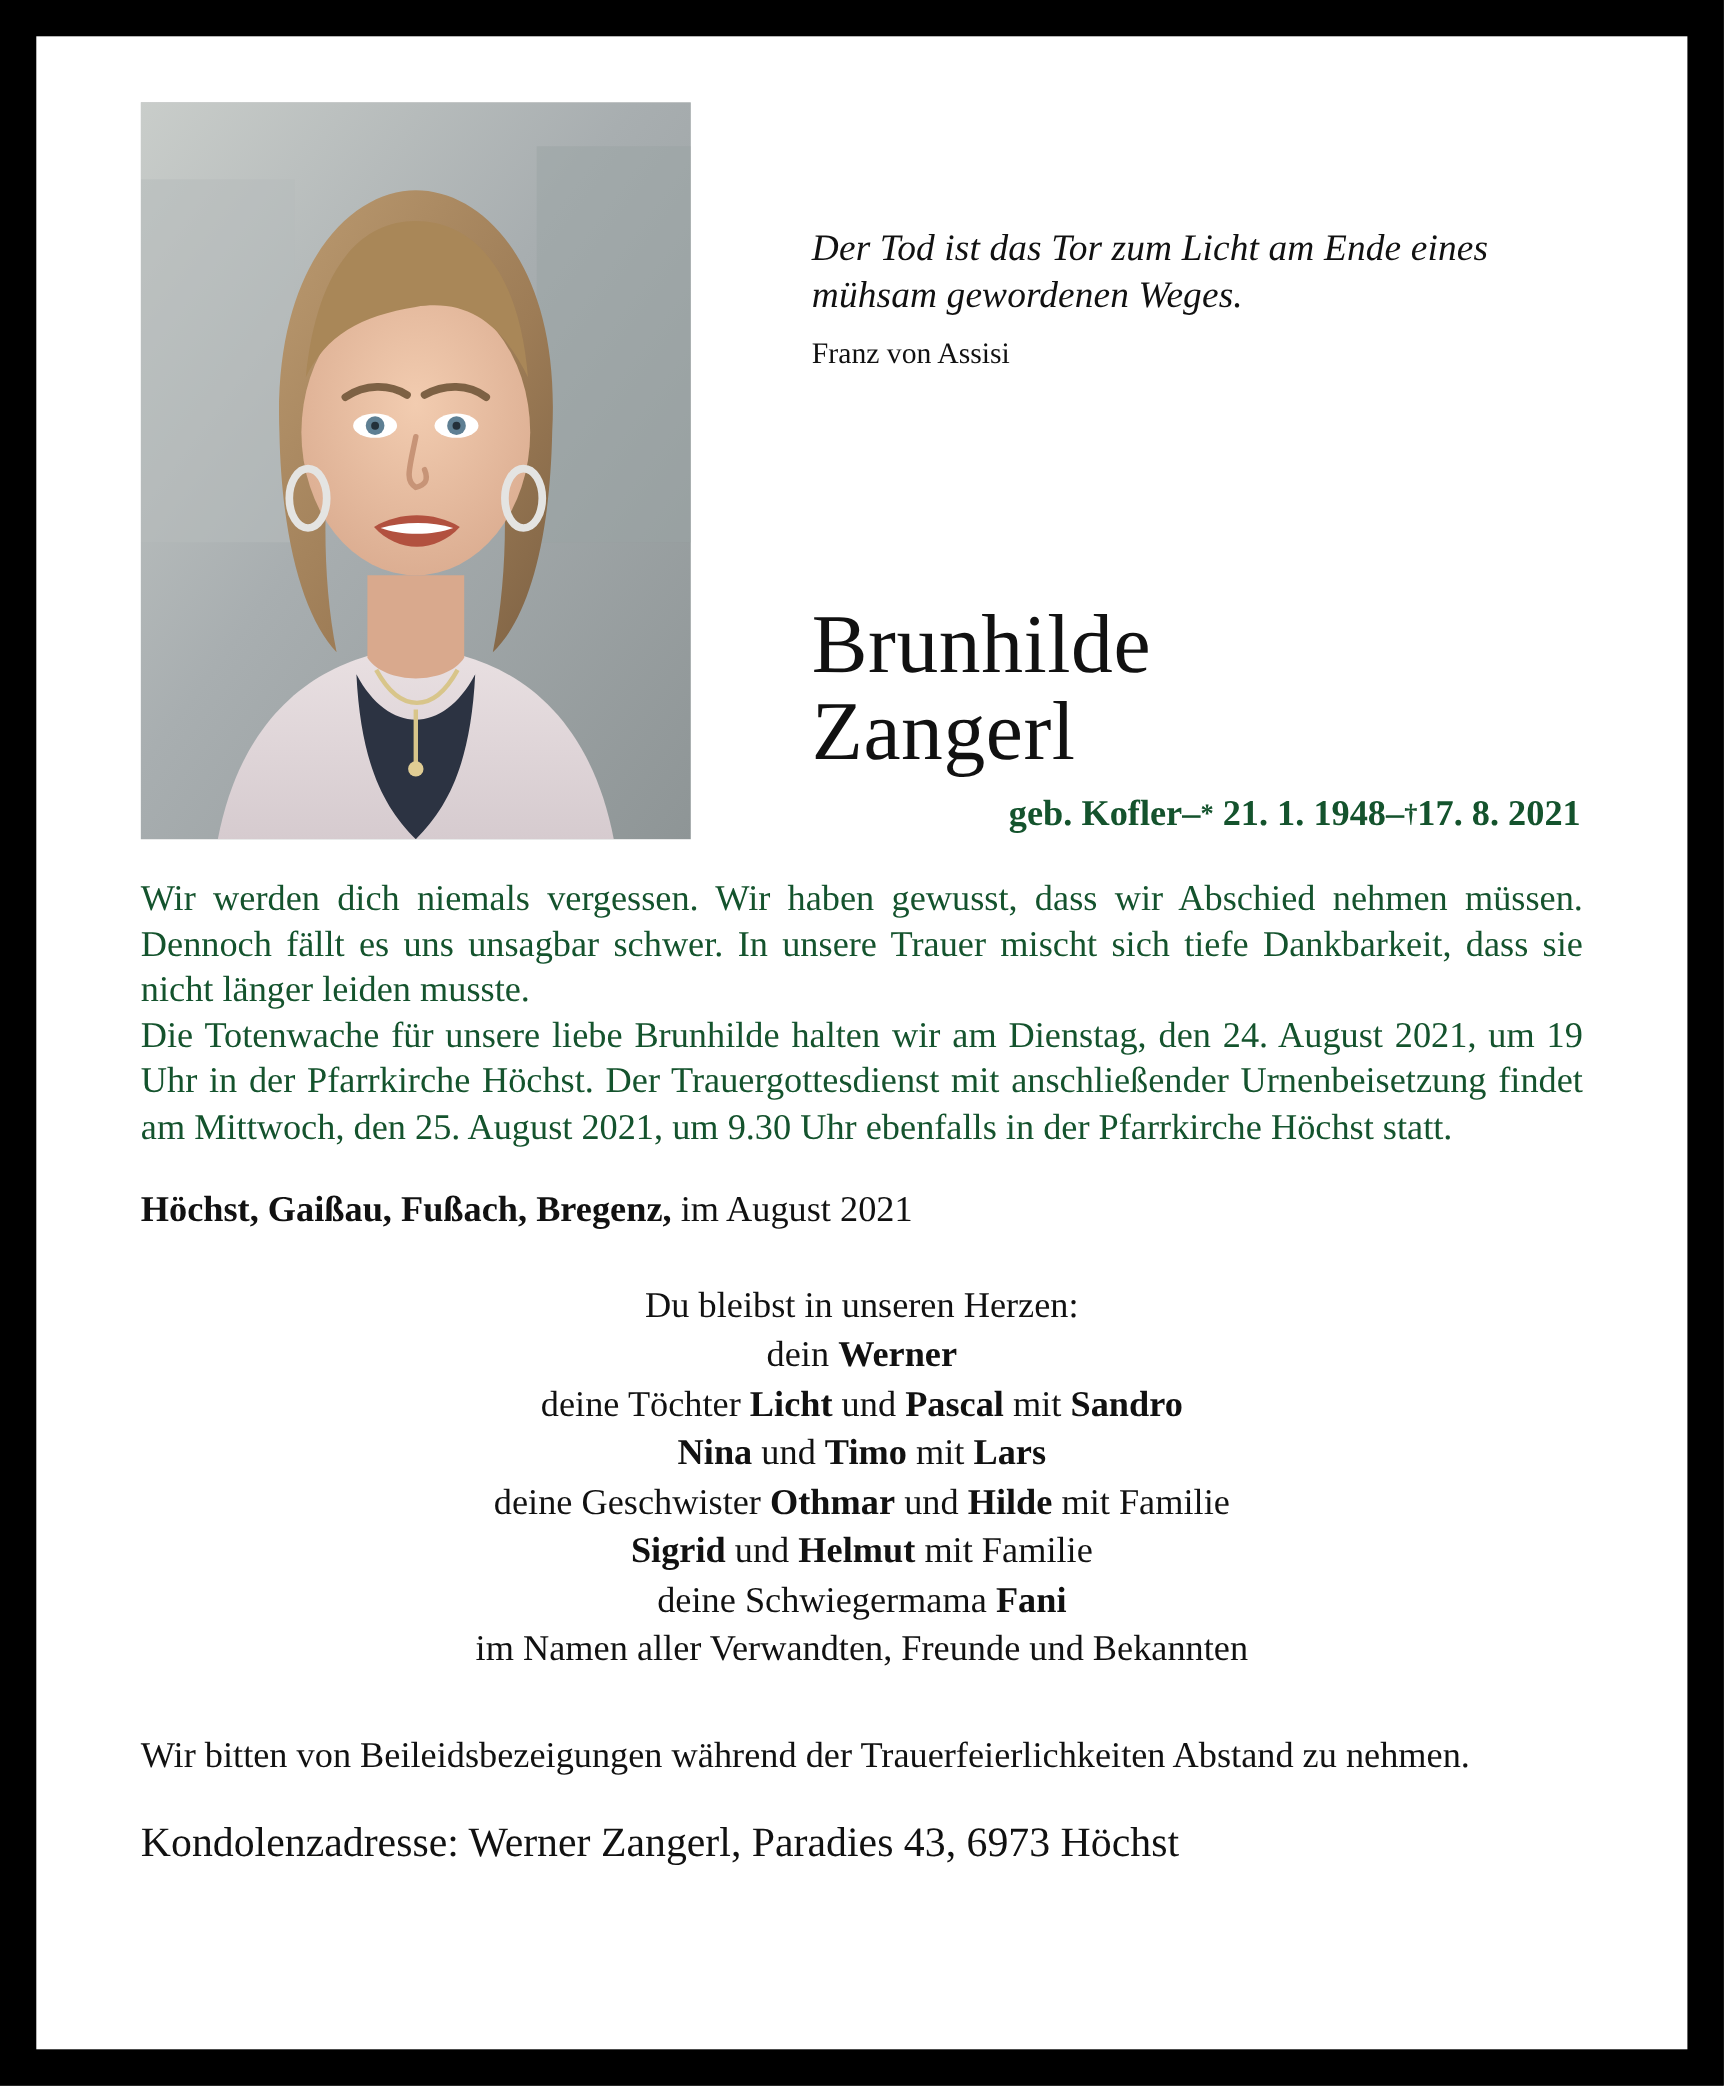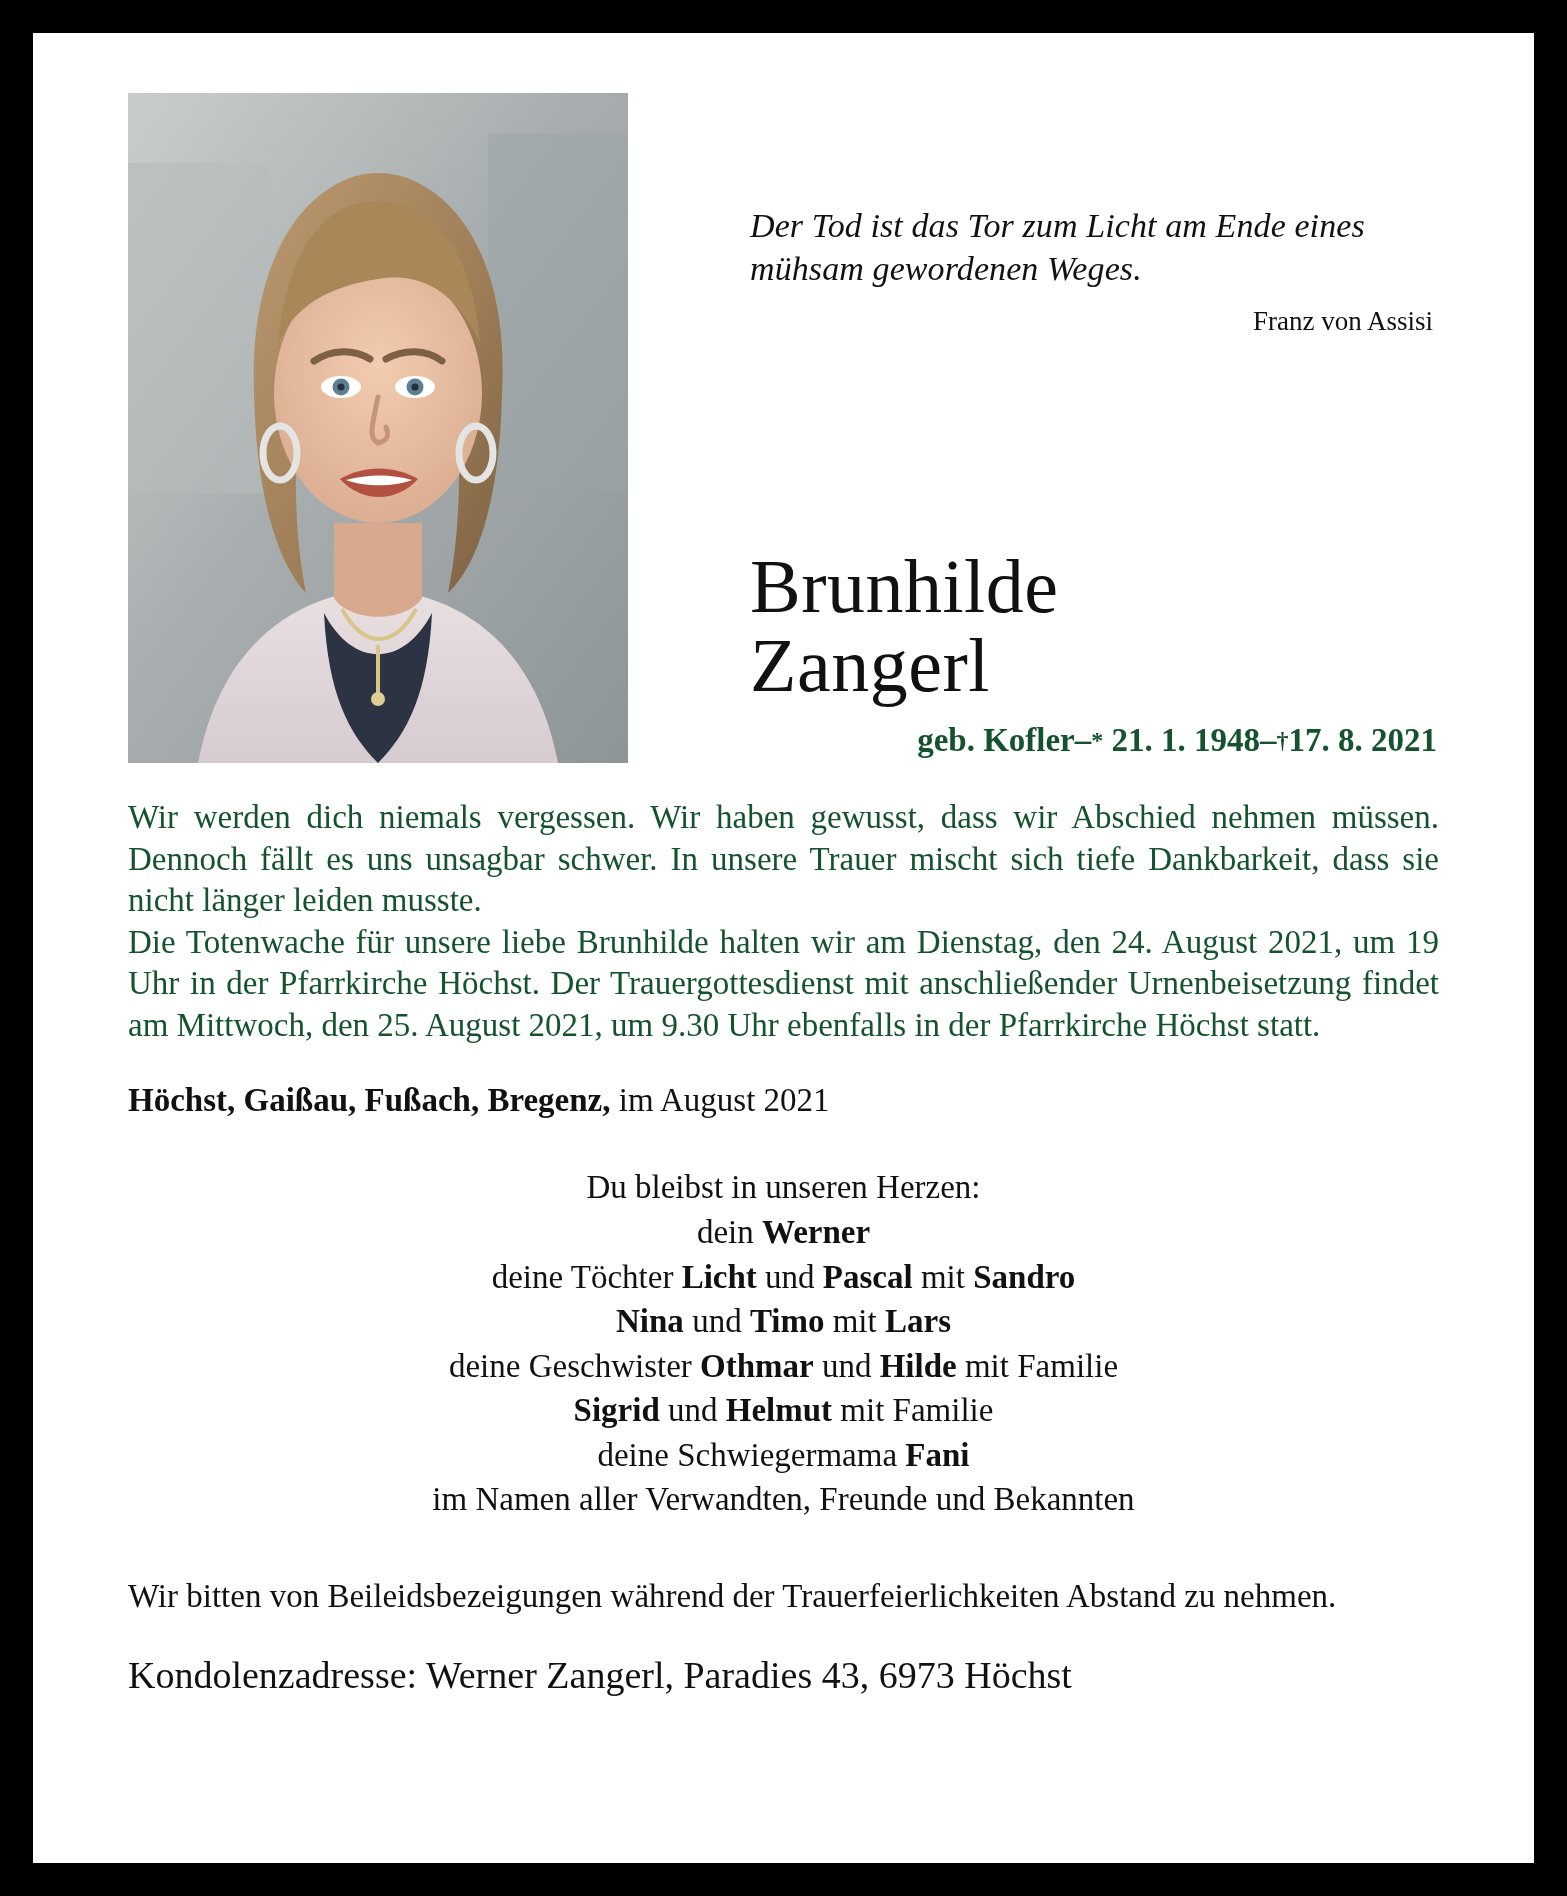--- a/index.html
+++ b/index.html
@@ -30,21 +30,20 @@
     height: 100%;
     padding: 60px 95px 40px 95px;
     box-sizing: border-box;
   }
 
   
   .top-area {
     display: flex;
     flex-direction: row;
     align-items: flex-start;
-    gap: 12px;
   }
   .portrait {
     width: 500px;
     height: 670px;
     flex: 0 0 500px;
     position: relative;
     overflow: hidden;
     background: #b9bdbd;
   }
   .portrait svg { display: block; width: 100%; height: 100%; }
@@ -58,21 +57,21 @@
   }
   .quote {
     font-style: italic;
     font-size: 34px;
     line-height: 1.25;
     color: #111;
     margin-top: 112px;
     letter-spacing: 0.1px;
   }
   .quote-author {
-    text-align: right;
+    text-align: left;
     font-size: 27px;
     color: #111;
     margin-top: 16px;
     padding-right: 6px;
   }
   .name-block {
     margin-top: auto;
     padding-bottom: 4px;
   }
   .name-line {

